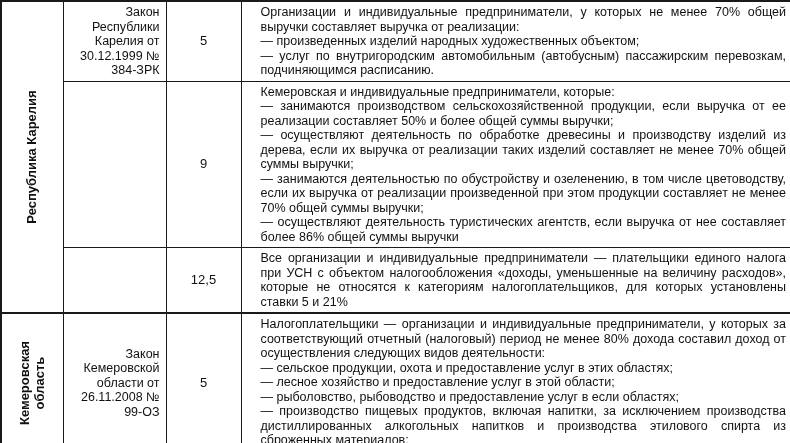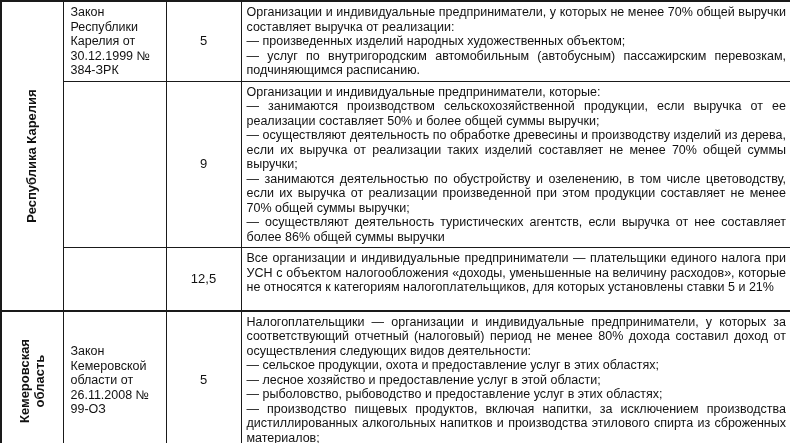--- a/index.html
+++ b/index.html
@@ -42,32 +42,32 @@
     font-size: 13px;
     line-height: 14.5px;
     text-align: center;
     white-space: normal;
   }
   .region-inner.karelia { width: 300px; white-space: nowrap; }
   .region-inner.kemerovo { width: 112px; }
   
   td.law-cell {
     padding: 3px 6px 3px 7px;
-    text-align: left;
+    text-align: right;
     vertical-align: middle;
   }
   
   td.rate-cell {
     text-align: center;
     vertical-align: middle;
     font-size: 13px;
   }
   
   td.desc-cell {
-    padding: 3px 4px 3px 5px;
+    padding: 3px 4px 3px 19px;
     vertical-align: top;
   }
   .desc-item {
     margin: 0;
     text-align: justify;
   }
 </style>
 </head>
 <body>
 
@@ -88,21 +88,21 @@
       <td class="desc-cell">
         <p class="desc-item">Организации и индивидуальные предприниматели, у которых не менее 70% общей выручки составляет выручка от реализации:</p>
         <p class="desc-item">— произведенных изделий народных художественных объектом;</p>
         <p class="desc-item">— услуг по внутригородским автомобильным (автобусным) пассажирским перевозкам, подчиняющимся расписанию.</p>
       </td>
     </tr>
     <tr style="height:161px;">
       <td class="law-cell"></td>
       <td class="rate-cell">9</td>
       <td class="desc-cell">
-        <p class="desc-item">Организации и индивидуальные предприниматели, которые:</p>
+        <p class="desc-item">Кемеровская и индивидуальные предприниматели, которые:</p>
         <p class="desc-item">— занимаются производством сельскохозяйственной продукции, если выручка от ее реализации составляет 50% и более общей суммы выручки;</p>
         <p class="desc-item">— осуществляют деятельность по обработке древесины и производству изделий из дерева, если их выручка от реализации таких изделий составляет не менее 70% общей суммы выручки;</p>
         <p class="desc-item">— занимаются деятельностью по обустройству и озеленению, в том числе цветоводству, если их выручка от реализации произведенной при этом продукции составляет не менее 70% общей суммы выручки;</p>
         <p class="desc-item">— осуществляют деятельность туристических агентств, если выручка от нее составляет более 86% общей суммы выручки</p>
       </td>
     </tr>
     <tr style="height:63px;">
       <td class="law-cell"></td>
       <td class="rate-cell">12,5</td>
       <td class="desc-cell">
@@ -112,18 +112,18 @@
     <tr class="row-kemerovo" style="height:140px;">
       <td class="region-cell">
         <div class="region-inner kemerovo">Кемеровская область</div>
       </td>
       <td class="law-cell">Закон Кемеровской области от 26.11.2008 № 99-ОЗ</td>
       <td class="rate-cell">5</td>
       <td class="desc-cell">
         <p class="desc-item">Налогоплательщики — организации и индивидуальные предприниматели, у которых за соответствующий отчетный (налоговый) период не менее 80% дохода составил доход от осуществления следующих видов деятельности:</p>
         <p class="desc-item">— сельское продукции, охота и предоставление услуг в этих областях;</p>
         <p class="desc-item">— лесное хозяйство и предоставление услуг в этой области;</p>
-        <p class="desc-item">— рыболовство, рыбоводство и предоставление услуг в этих областях;</p>
+        <p class="desc-item">— рыболовство, рыбоводство и предоставление услуг в если областях;</p>
         <p class="desc-item">— производство пищевых продуктов, включая напитки, за исключением производства дистиллированных алкогольных напитков и производства этилового спирта из сброженных материалов;</p>
       </td>
     </tr>
   </tbody>
 </table>
 
 </body></html>

